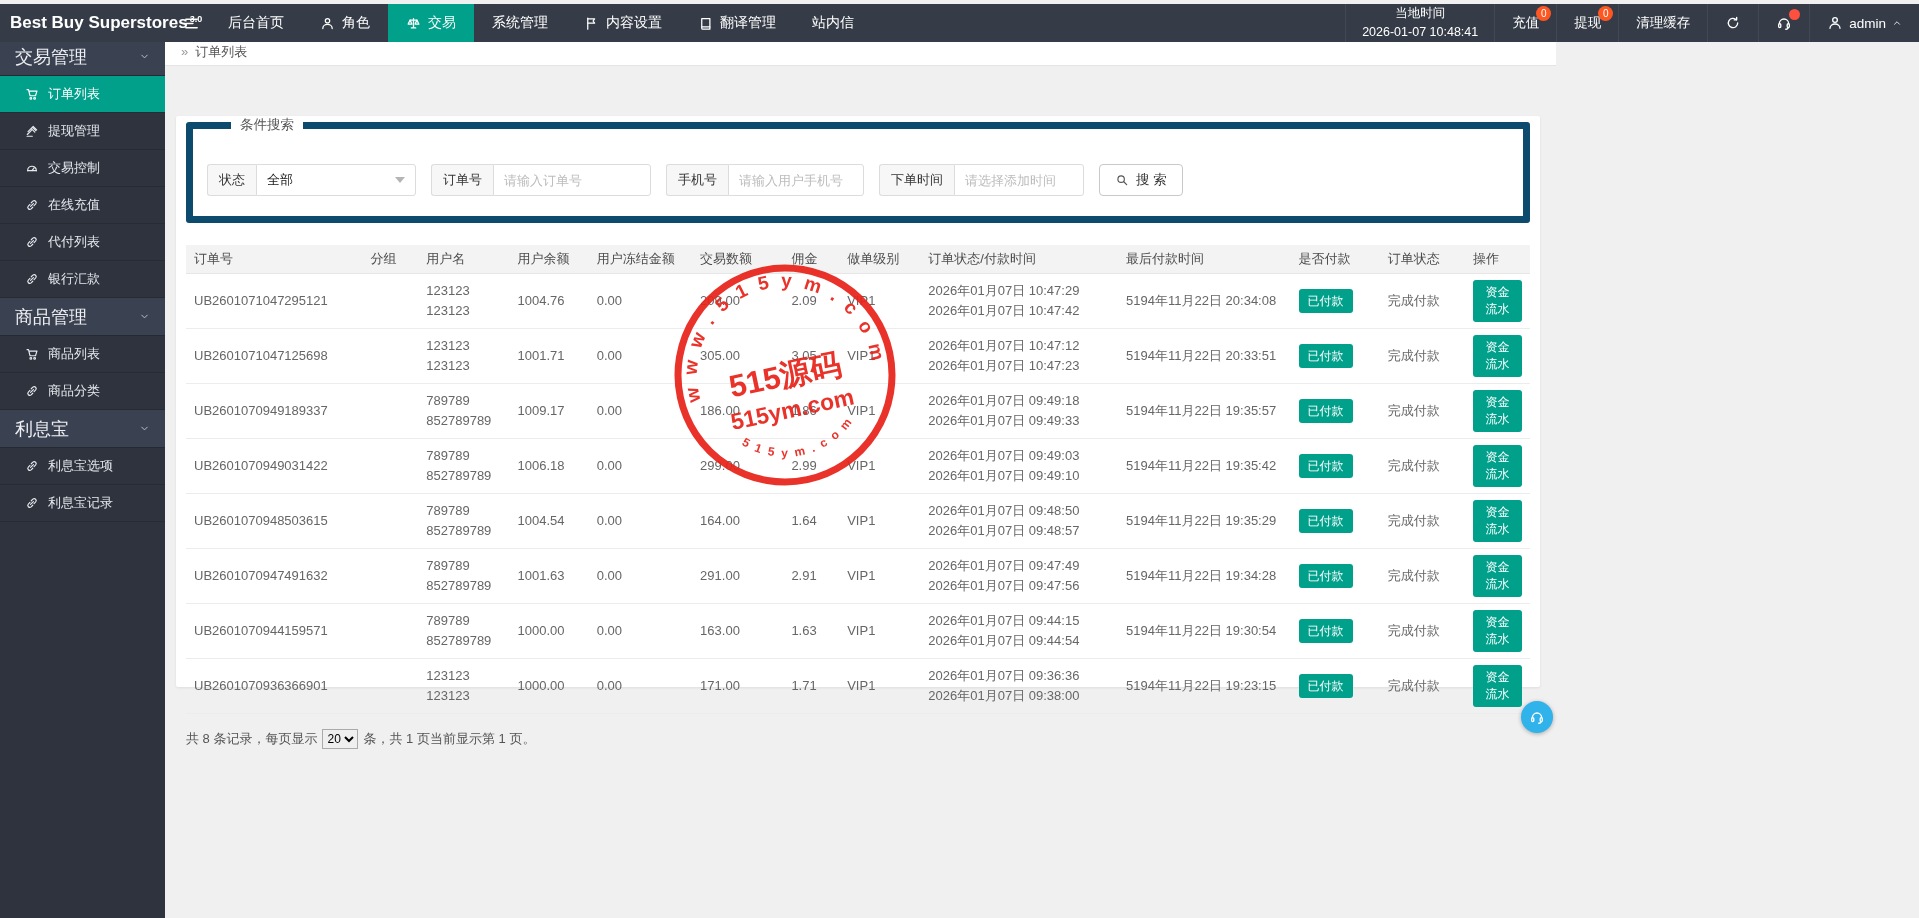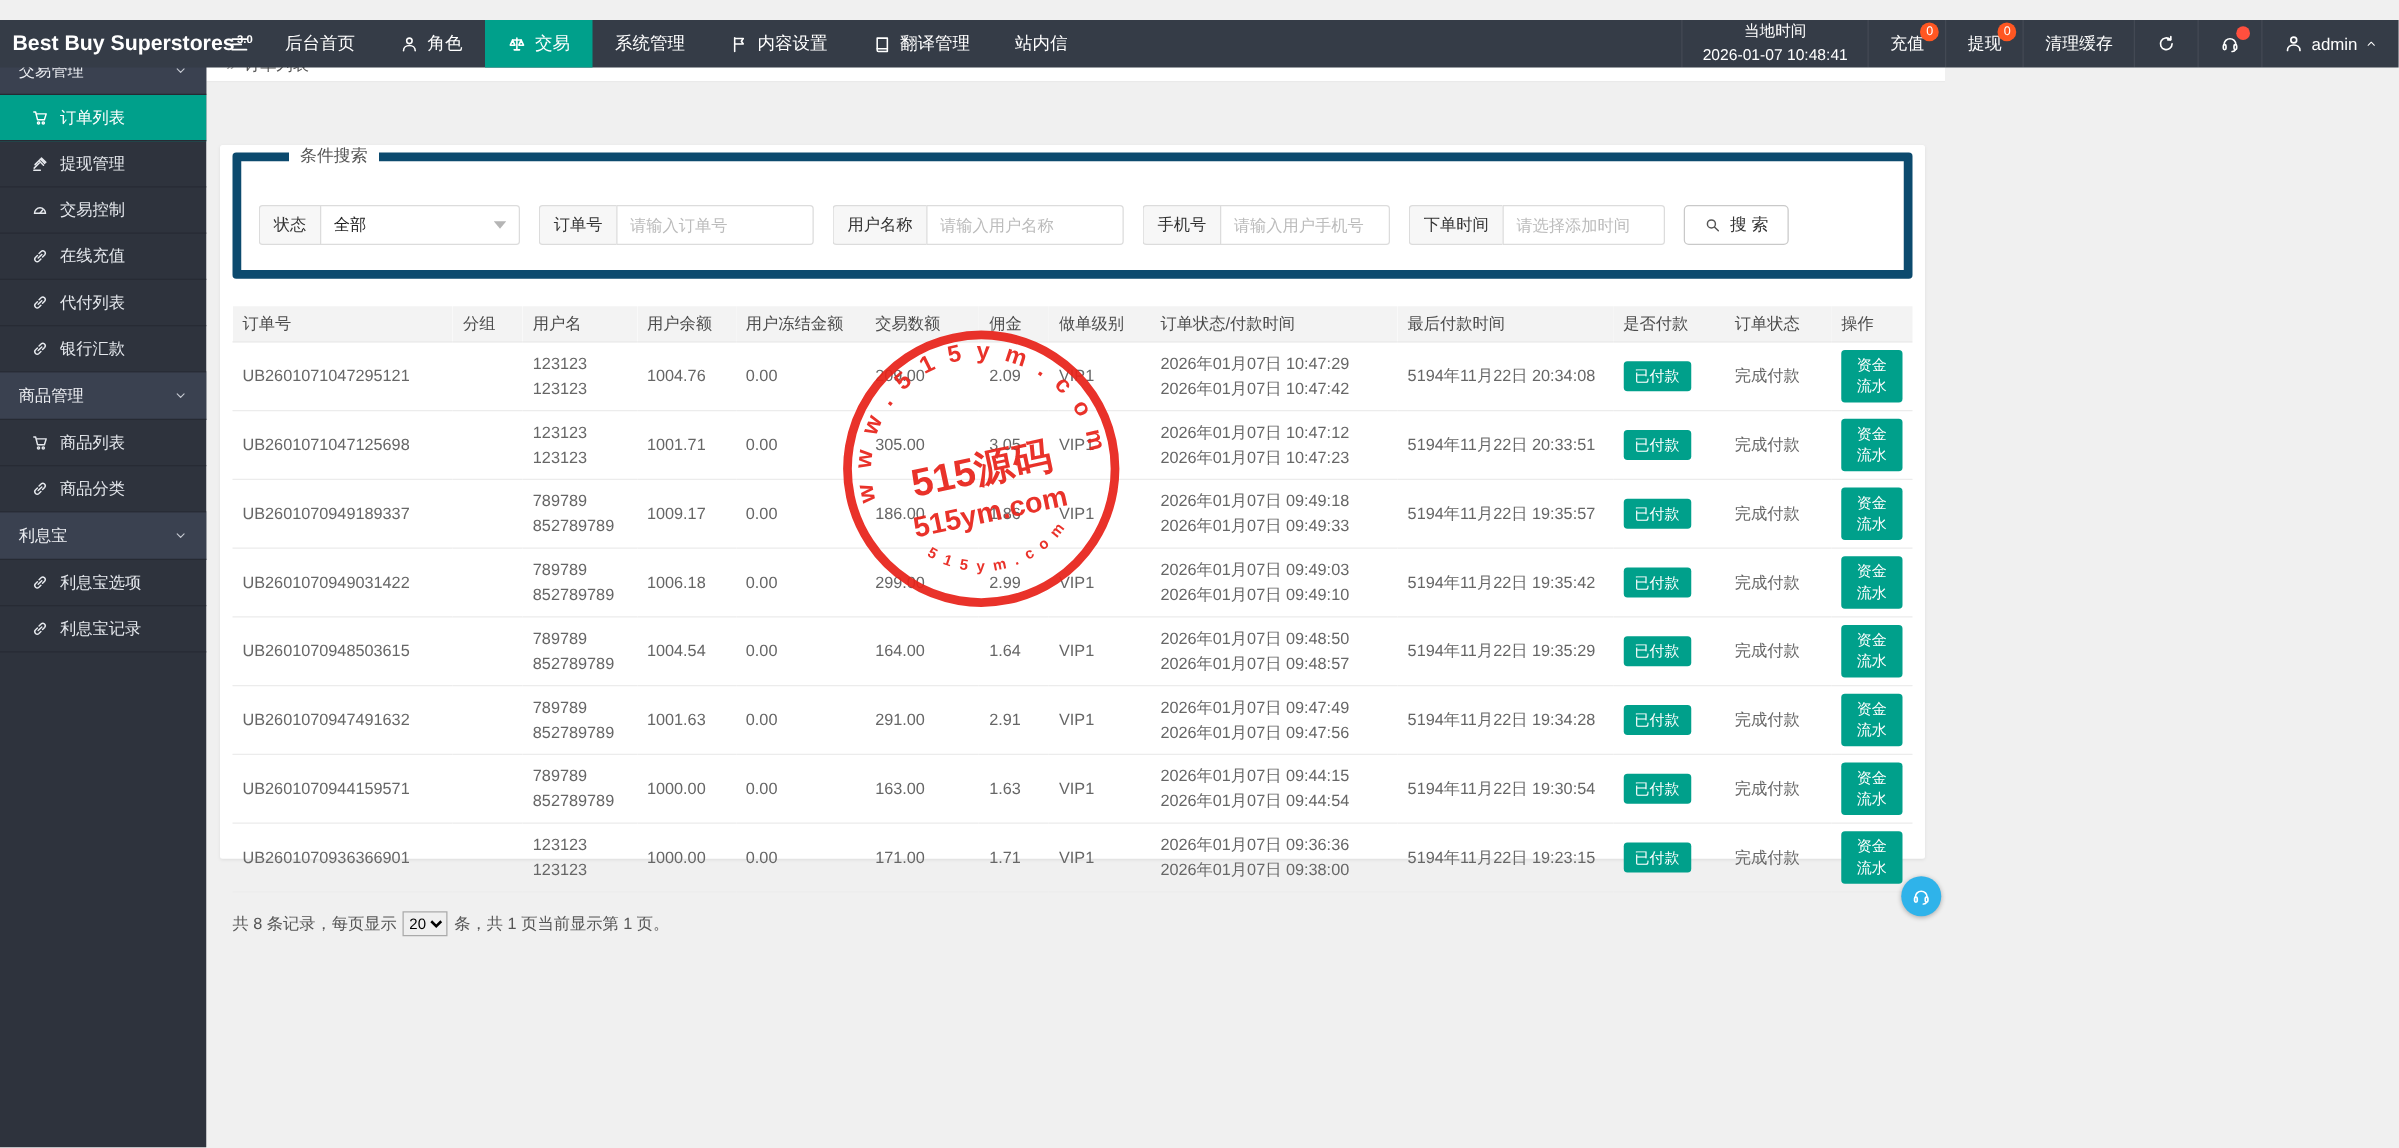--- a/index.html
+++ b/index.html
@@ -4,21 +4,21 @@
 <style>
   * { box-sizing: border-box; margin: 0; padding: 0; }
   html,body { width:1919px; height:918px; overflow:hidden; }
   body {
     font-family:"Liberation Sans","DejaVu Sans",sans-serif;
     background:#f0f0f0; position:relative; color:#333;
   }
   .icon svg { width:1em; height:1em; display:block; }
 
   
-  .topbar { position:absolute; top:16px; left:0; width:1919px; height:38px;
+  .topbar { position:absolute; top:4px; left:0; width:1919px; height:38px;
     background:#353c47; color:#fff; display:flex; align-items:stretch; z-index:10; }
   .logo { width:172px; display:flex; align-items:center; padding-left:10px;
     font-size:17px; font-weight:700; white-space:nowrap; }
   .logo sup { font-size:9px; margin-left:2px; margin-top:-8px; }
   .menu-toggle { width:38px; display:flex; align-items:center; justify-content:center;
     font-size:17px; cursor:pointer; }
   #top-nav { display:flex; }
   .nav-item { display:flex; align-items:center; gap:7px; padding:0 18px;
     font-size:14px; cursor:pointer; white-space:nowrap; }
   .nav-item .icon { font-size:15px; }
@@ -34,21 +34,21 @@
     font-size:10px; min-width:15px; height:15px; line-height:15px; border-radius:8px;
     text-align:center; padding:0 3px; }
   .dot { position:absolute; top:5px; right:9px; width:11px; height:11px;
     border-radius:50%; background:#ff4f3e; }
   .user-item .small { font-size:10px; }
 
   
   .sidebar { position:absolute; top:38px; left:0; width:165px; height:880px;
     background:#2e333d; z-index:9; }
   .side-group { height:38px; display:flex; align-items:center; justify-content:space-between;
-    padding:0 15px; background:#3a4150; color:#edeff3; font-size:13px; cursor:pointer;
+    padding:0 15px; background:#3a4150; color:#edeff3; font-size:18px; cursor:pointer;
     border-bottom:1px solid #262a33; }
   .side-group .icon { font-size:11px; color:#c6cad2; }
   .side-item { height:37px; display:flex; align-items:center; gap:9px; padding-left:25px;
     color:#e6e9ee; font-size:13px; cursor:pointer; border-bottom:1px solid #272b34; }
   .side-item .icon { font-size:14px; }
   .side-item.active { background:#00a08b; color:#fff; }
 
   
   .main { position:absolute; top:38px; left:165px; width:1391px; height:880px; }
   .breadcrumb { height:28px; background:#fff; border-bottom:1px solid #e4e4e4;
@@ -363,24 +363,20 @@
                     <path d="M0 0h10L5 6z" fill="currentColor"></path>
                   </svg>
                 </span>
               </div>
             </div>
             <div class="fgroup">
               <span class="flabel">订单号</span>
               <input placeholder="请输入订单号" style="">
             </div>
             <div class="fgroup">
-              <span class="flabel">用户名称</span>
-              <input placeholder="请输入用户名称" style="">
-            </div>
-            <div class="fgroup">
               <span class="flabel">手机号</span>
               <input placeholder="请输入用户手机号" style="width: 136px;">
             </div>
             <div class="fgroup">
               <span class="flabel">下单时间</span>
               <input placeholder="请选择添加时间" style="width: 130px;">
             </div>
             <button class="search-btn">
               <span class="icon">
                 <svg viewBox="0 0 24 24" fill="none" stroke="currentColor" stroke-width="2" stroke-linecap="round" stroke-linejoin="round">

